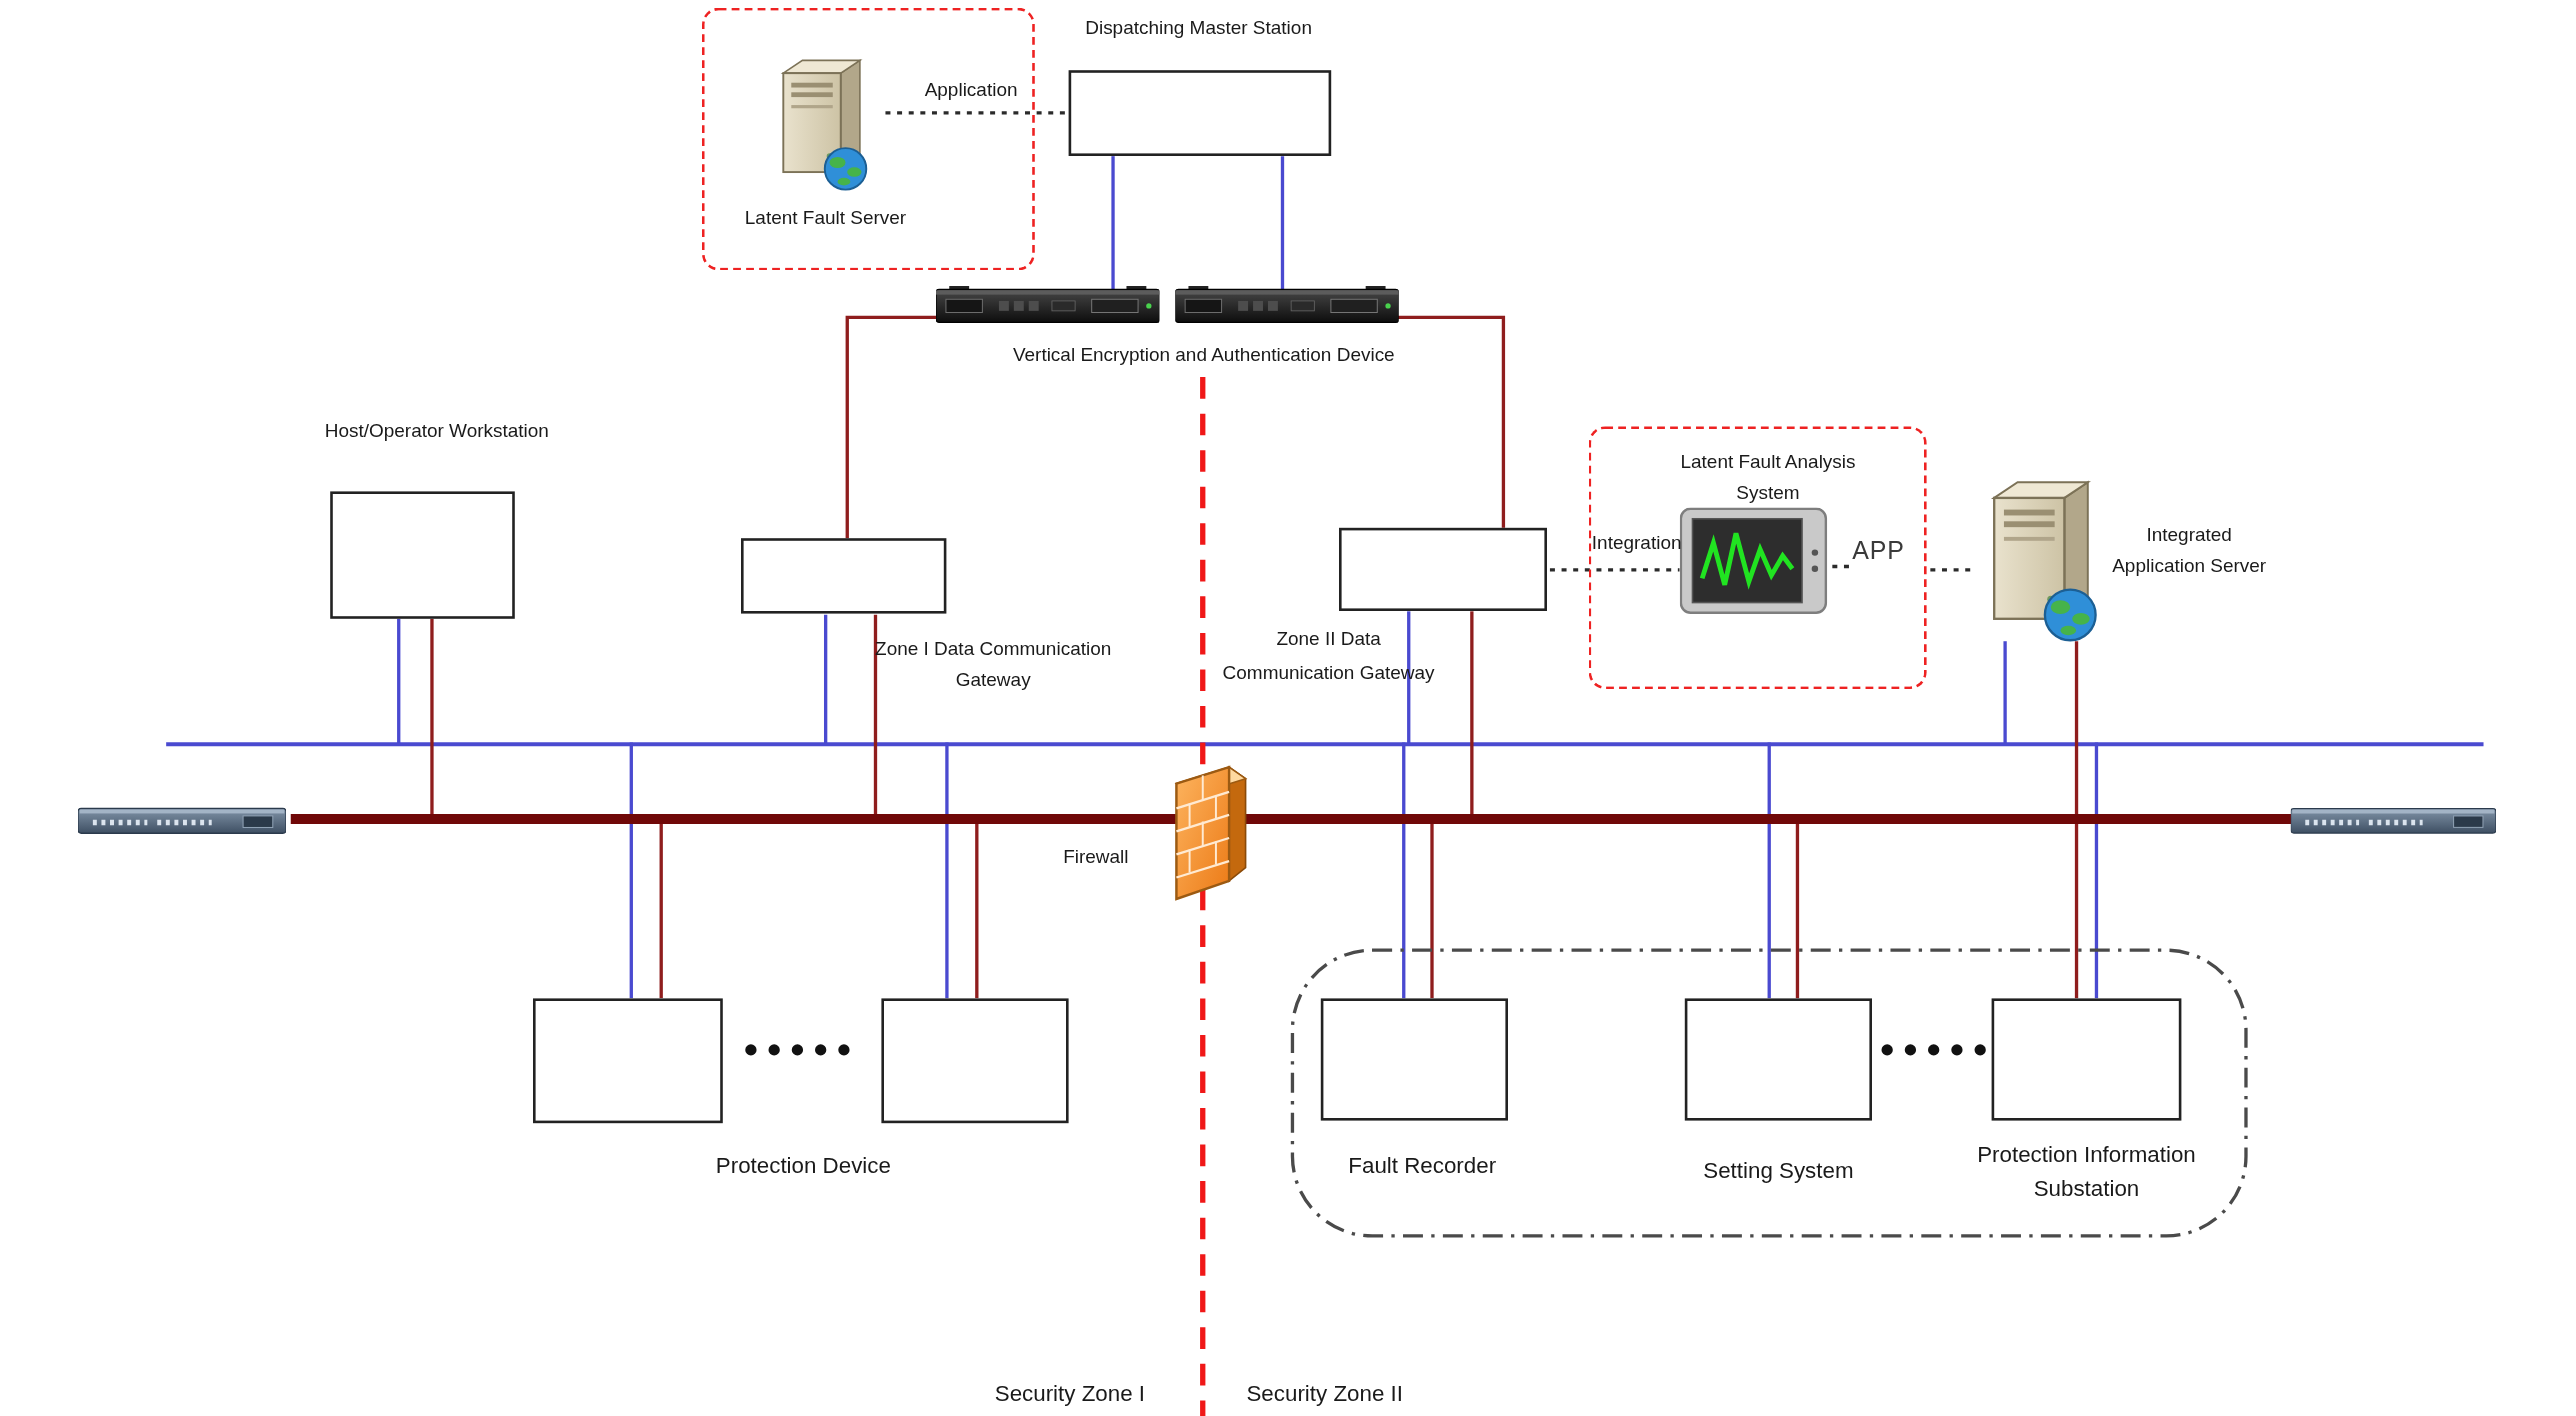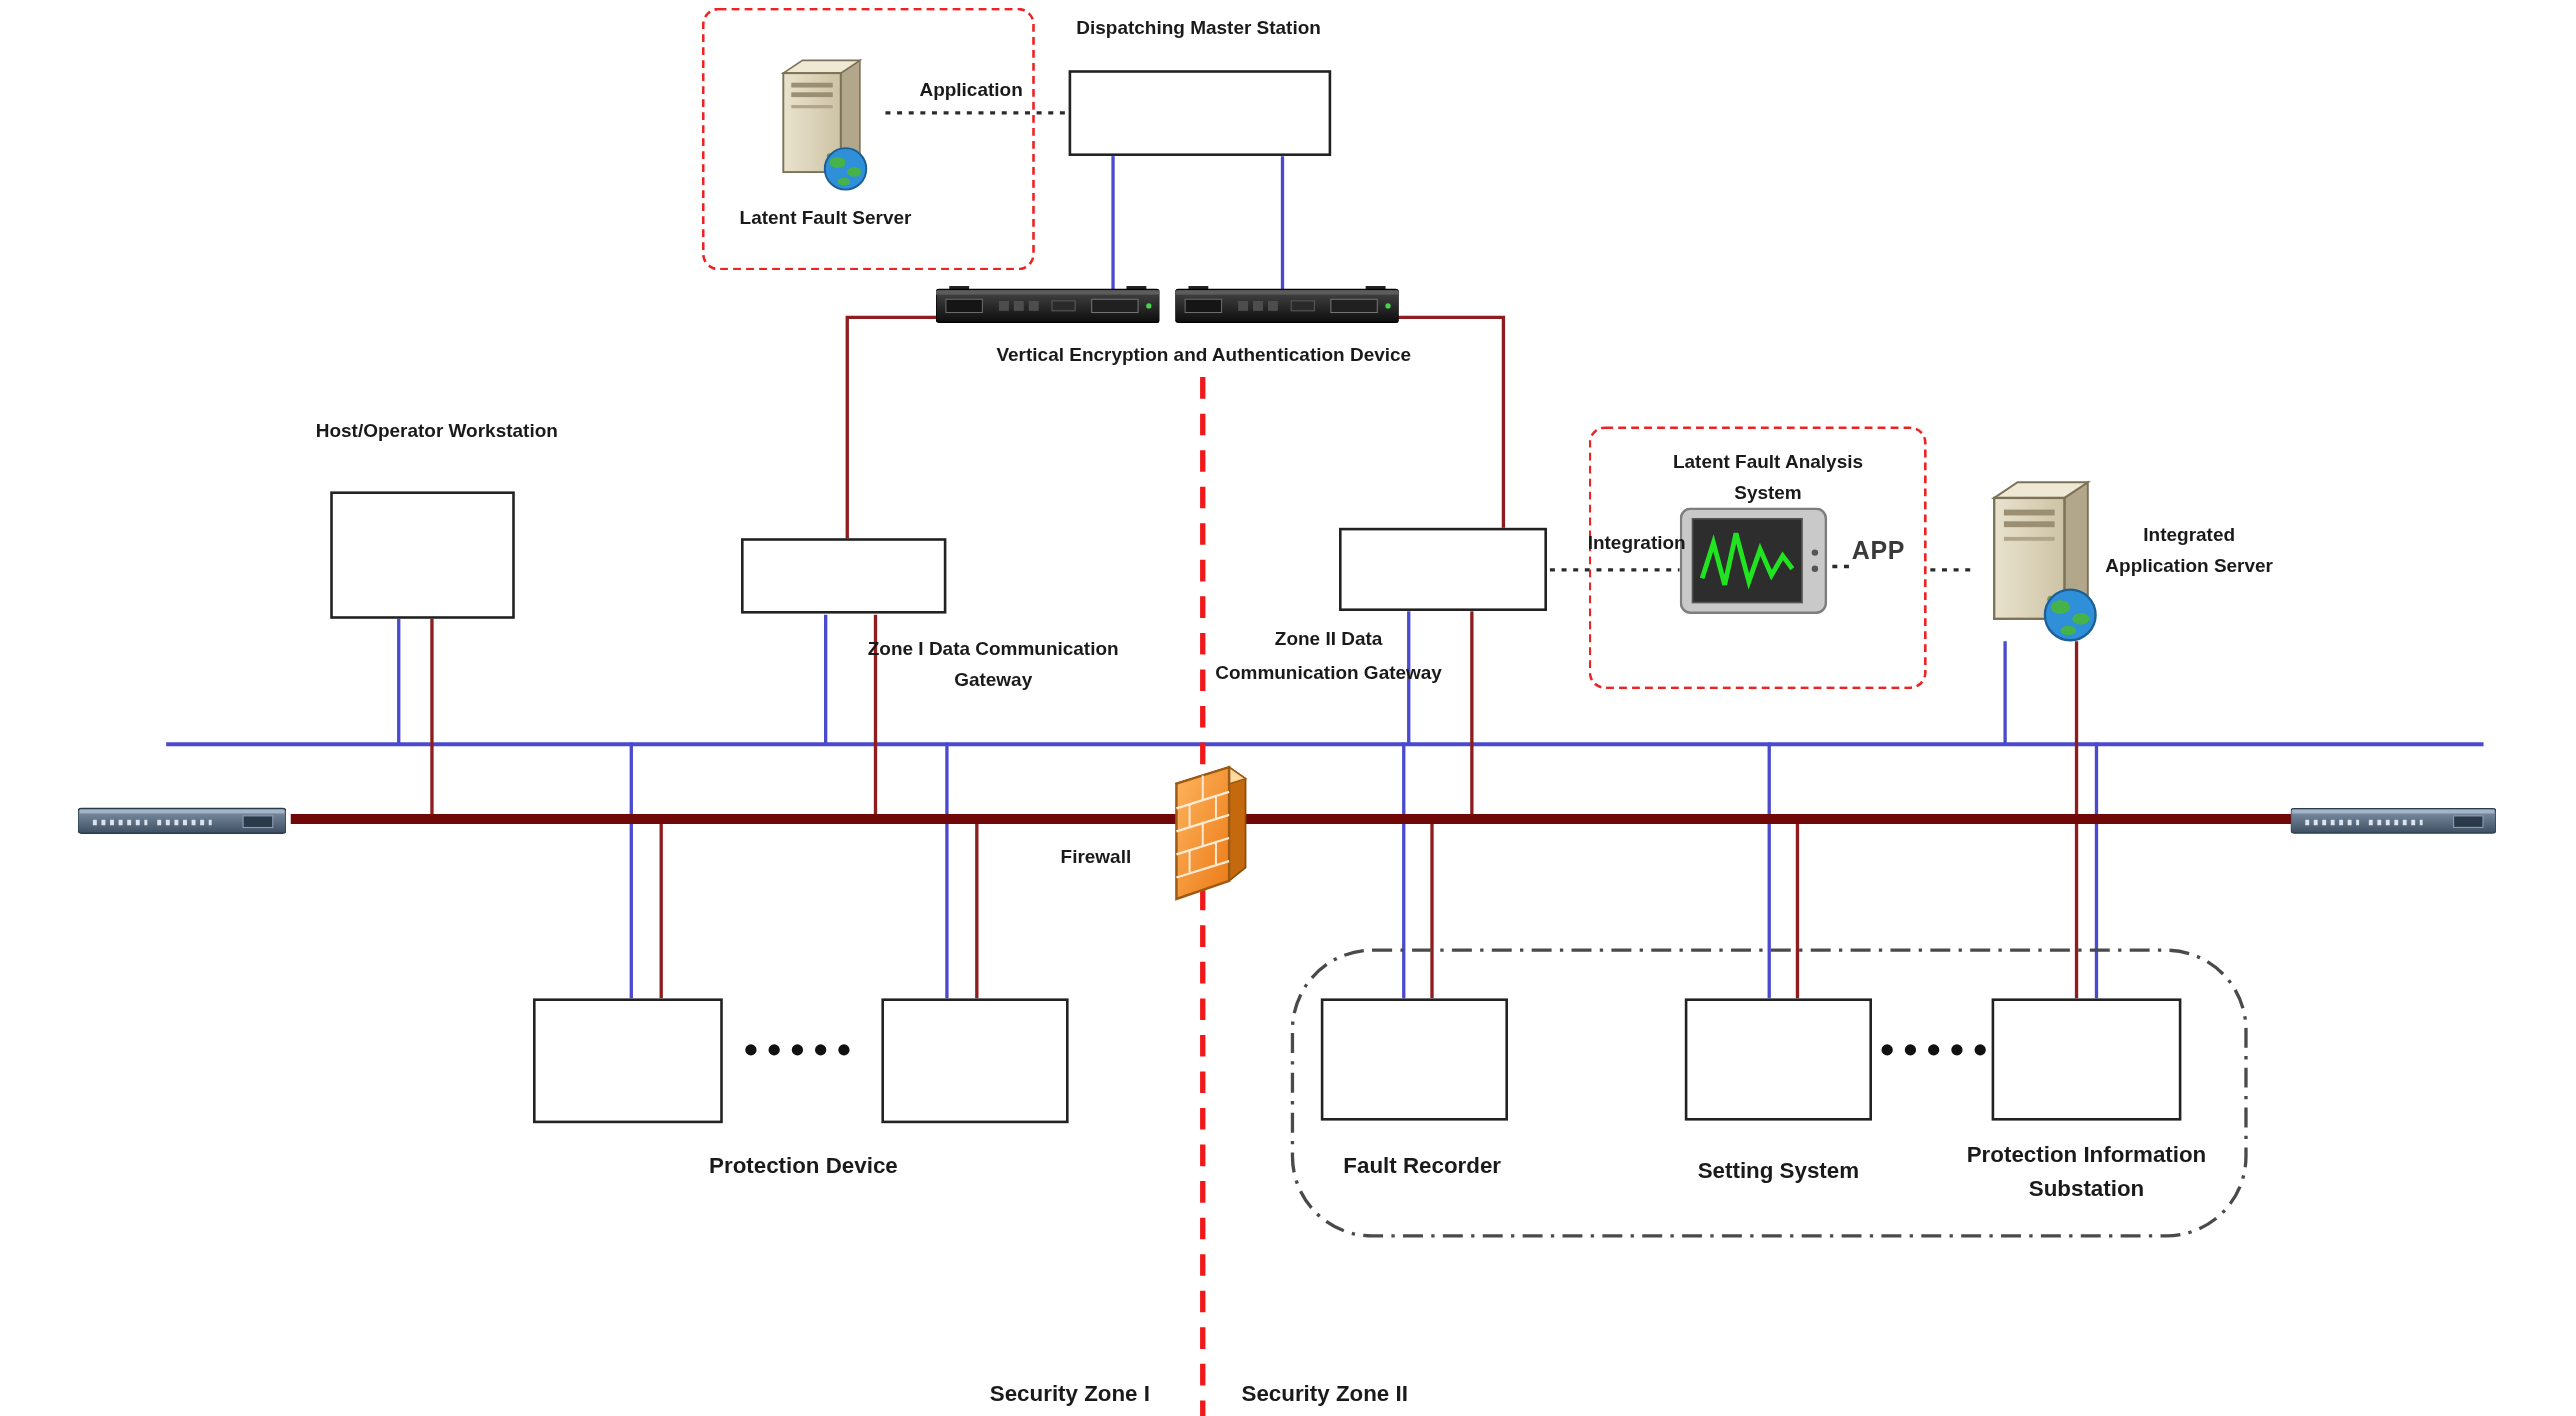--- a/index.html
+++ b/index.html
@@ -1,16 +1,16 @@
 <!DOCTYPE html>
 <html style="font-size:10.2px"><head>
 <meta charset="utf-8">
 <style>
   html,body{margin:0;padding:0;background:#ffffff;}
-  .viewport{position:relative;width:2576px;height:1416px;background:#15803d;overflow:hidden;font-weight:bold;}
+  .viewport{position:relative;width:2576px;height:1416px;background:#15803d;overflow:hidden;}
   .canvas{position:absolute;left:0;top:0;width:991px;height:545px;background:#fff;
           transform:scale(2.6);transform-origin:0 0;
           font-family:"Liberation Sans", sans-serif;color:#1a1a1a;}
   .lines-layer{position:absolute;left:0;top:0;width:991px;height:545px;}
   .node{position:absolute;background:#ffffff;border:1px solid #222;box-sizing:border-box;}
   .red-dashed{position:absolute;border:1.9px dashed #ee2222;border-radius:6.4px;box-sizing:border-box;background:transparent;}
   .lbl{position:absolute;font-size:7.3px;line-height:1.25;text-align:center;white-space:nowrap;}
   .lbl-big{position:absolute;font-size:8.6px;line-height:1.3;text-align:center;white-space:nowrap;}
   .lbl-app{position:absolute;font-size:9.6px;color:#3a3a3a;letter-spacing:0.3px;text-align:center;}
   .icon{position:absolute;}

